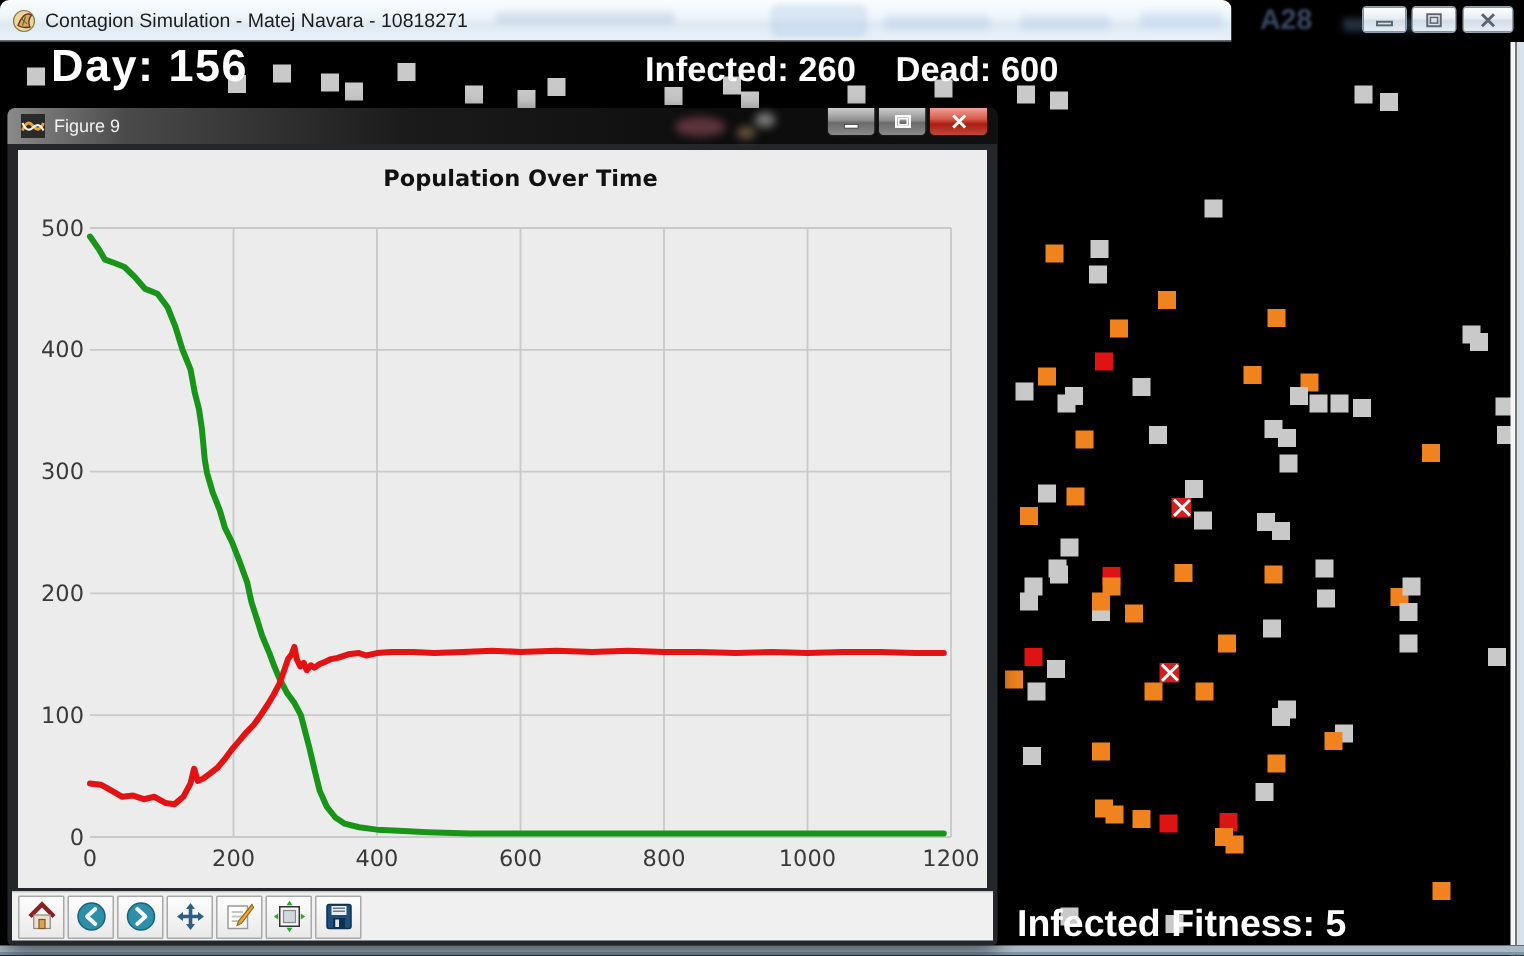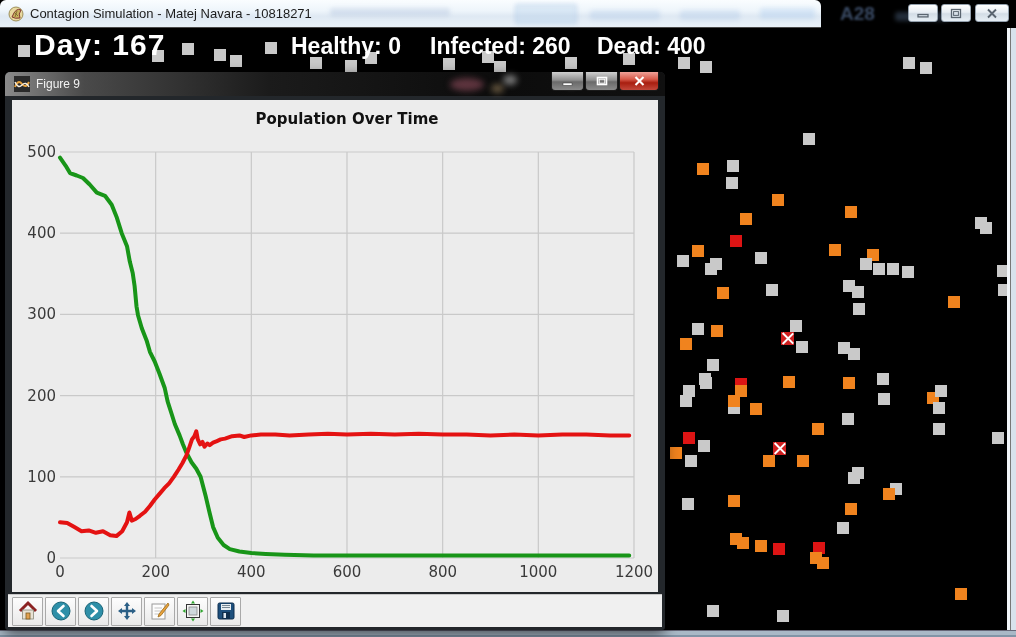--- a/index.html
+++ b/index.html
@@ -165,24 +165,24 @@
         <div class="agent o" style="left: 737px; top: 509px;"></div>
         <div class="agent o" style="left: 755px; top: 512px;"></div>
         <div class="agent r" style="left: 773px; top: 515px;"></div>
         <div class="agent r" style="left: 813px; top: 514px;"></div>
         <div class="agent o" style="left: 810px; top: 524px;"></div>
         <div class="agent o" style="left: 817px; top: 529px;"></div>
         <div class="agent o" style="left: 955px; top: 560px;"></div>
         <div class="agent g" style="left: 707px; top: 577px;"></div>
         <div class="agent g" style="left: 777px; top: 582px;"></div>
       </div>
-    <div class="stats-day">Day: 167</div>
-    <div class="stats-group stat-healthy">Healthy: 0</div>
+    <div class="stats-day">Day: 156</div>
     <div class="stats-group stat-infected">Infected: 260</div>
-    <div class="stats-group stat-dead">Dead: 400</div>
+    <div class="stats-group stat-dead">Dead: 600</div>
+    <div class="fitness-label">Infected Fitness: 5</div>
   </div>
 
   <div class="edge-right-fix"></div>
   <div class="edge-bottom"></div>
 
   <div class="fig-window">
     <div class="fig-titlebar">
       <svg class="mpl-icon" viewBox="0 0 16 16">
         <rect x="0" y="0" width="16" height="16" fill="#2a2a2a"></rect>
         <path d="M1 11 Q4 3 8 8 T15 6" fill="none" stroke="#e8a33d" stroke-width="2"></path>

